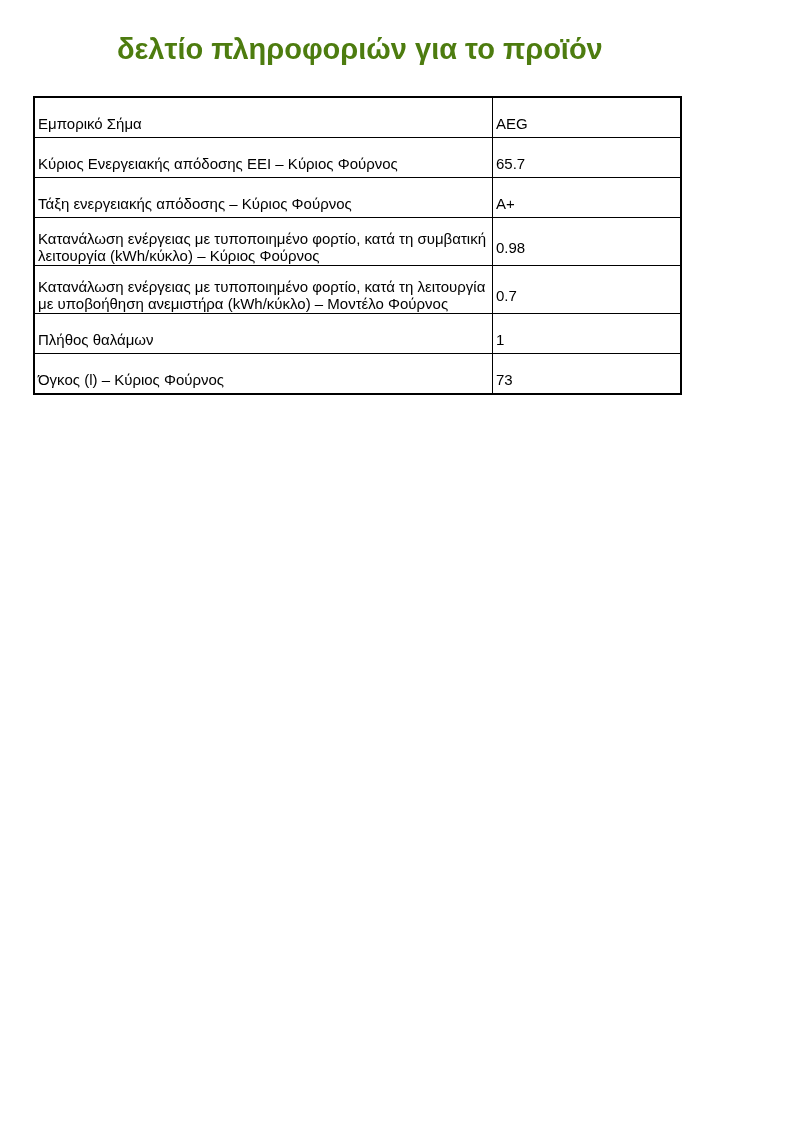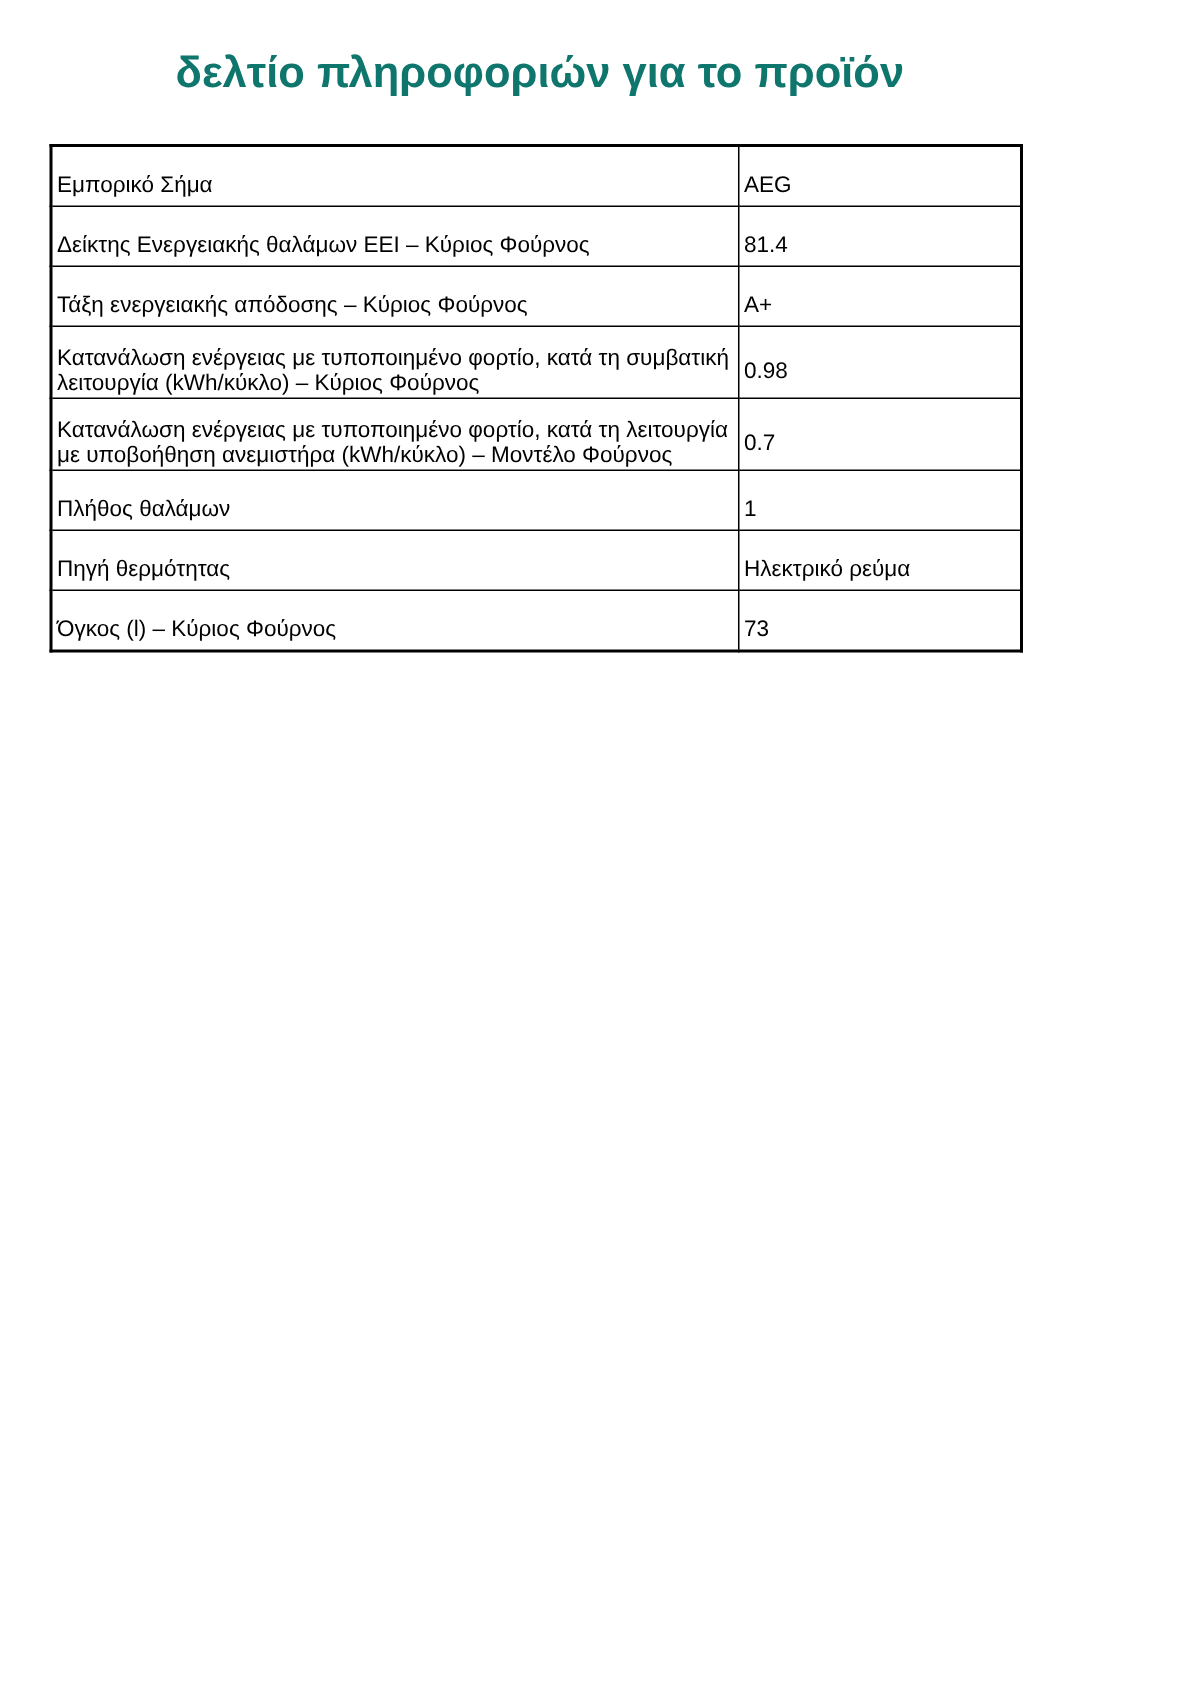--- a/index.html
+++ b/index.html
@@ -45,52 +45,48 @@
     overflow: hidden;
   }
   td.label-cell  { width: 450px; }
   td.value-cell  { width: 180px; }
 </style>
 </head>
 <body>
 
 <div class="page">
 
-  <h1 class="doc-title" style="color: #0f766e;">δελτίο πληροφοριών για το προϊόν</h1>
+  <h1 class="doc-title" style="color: #4d7c0f;">δελτίο πληροφοριών για το προϊόν</h1>
 
   <table class="product-table">
     <tbody>
         <tr>
           <td class="label-cell">Εμπορικό Σήμα</td>
           <td class="value-cell">AEG</td>
         </tr>
         <tr>
-          <td class="label-cell">Δείκτης Ενεργειακής θαλάμων EEI – Κύριος Φούρνος</td>
-          <td class="value-cell">81.4</td>
+          <td class="label-cell">Κύριος Ενεργειακής απόδοσης EEI – Κύριος Φούρνος</td>
+          <td class="value-cell">65.7</td>
         </tr>
         <tr>
           <td class="label-cell">Τάξη ενεργειακής απόδοσης – Κύριος Φούρνος</td>
           <td class="value-cell">A+</td>
         </tr>
         <tr>
           <td class="label-cell">Κατανάλωση ενέργειας με τυποποιημένο φορτίο, κατά τη συμβατική λειτουργία (kWh/κύκλο) – Κύριος Φούρνος</td>
           <td class="value-cell">0.98</td>
         </tr>
         <tr>
           <td class="label-cell">Κατανάλωση ενέργειας με τυποποιημένο φορτίο, κατά τη λειτουργία με υποβοήθηση ανεμιστήρα (kWh/κύκλο) – Μοντέλο Φούρνος</td>
           <td class="value-cell">0.7</td>
         </tr>
         <tr>
           <td class="label-cell">Πλήθος θαλάμων</td>
           <td class="value-cell">1</td>
         </tr>
         <tr>
-          <td class="label-cell">Πηγή θερμότητας</td>
-          <td class="value-cell">Ηλεκτρικό ρεύμα</td>
-        </tr>
-        <tr>
           <td class="label-cell">Όγκος (l) – Κύριος Φούρνος</td>
           <td class="value-cell">73</td>
         </tr>
       </tbody>
   </table>
 
 </div>
 
 </body></html>

